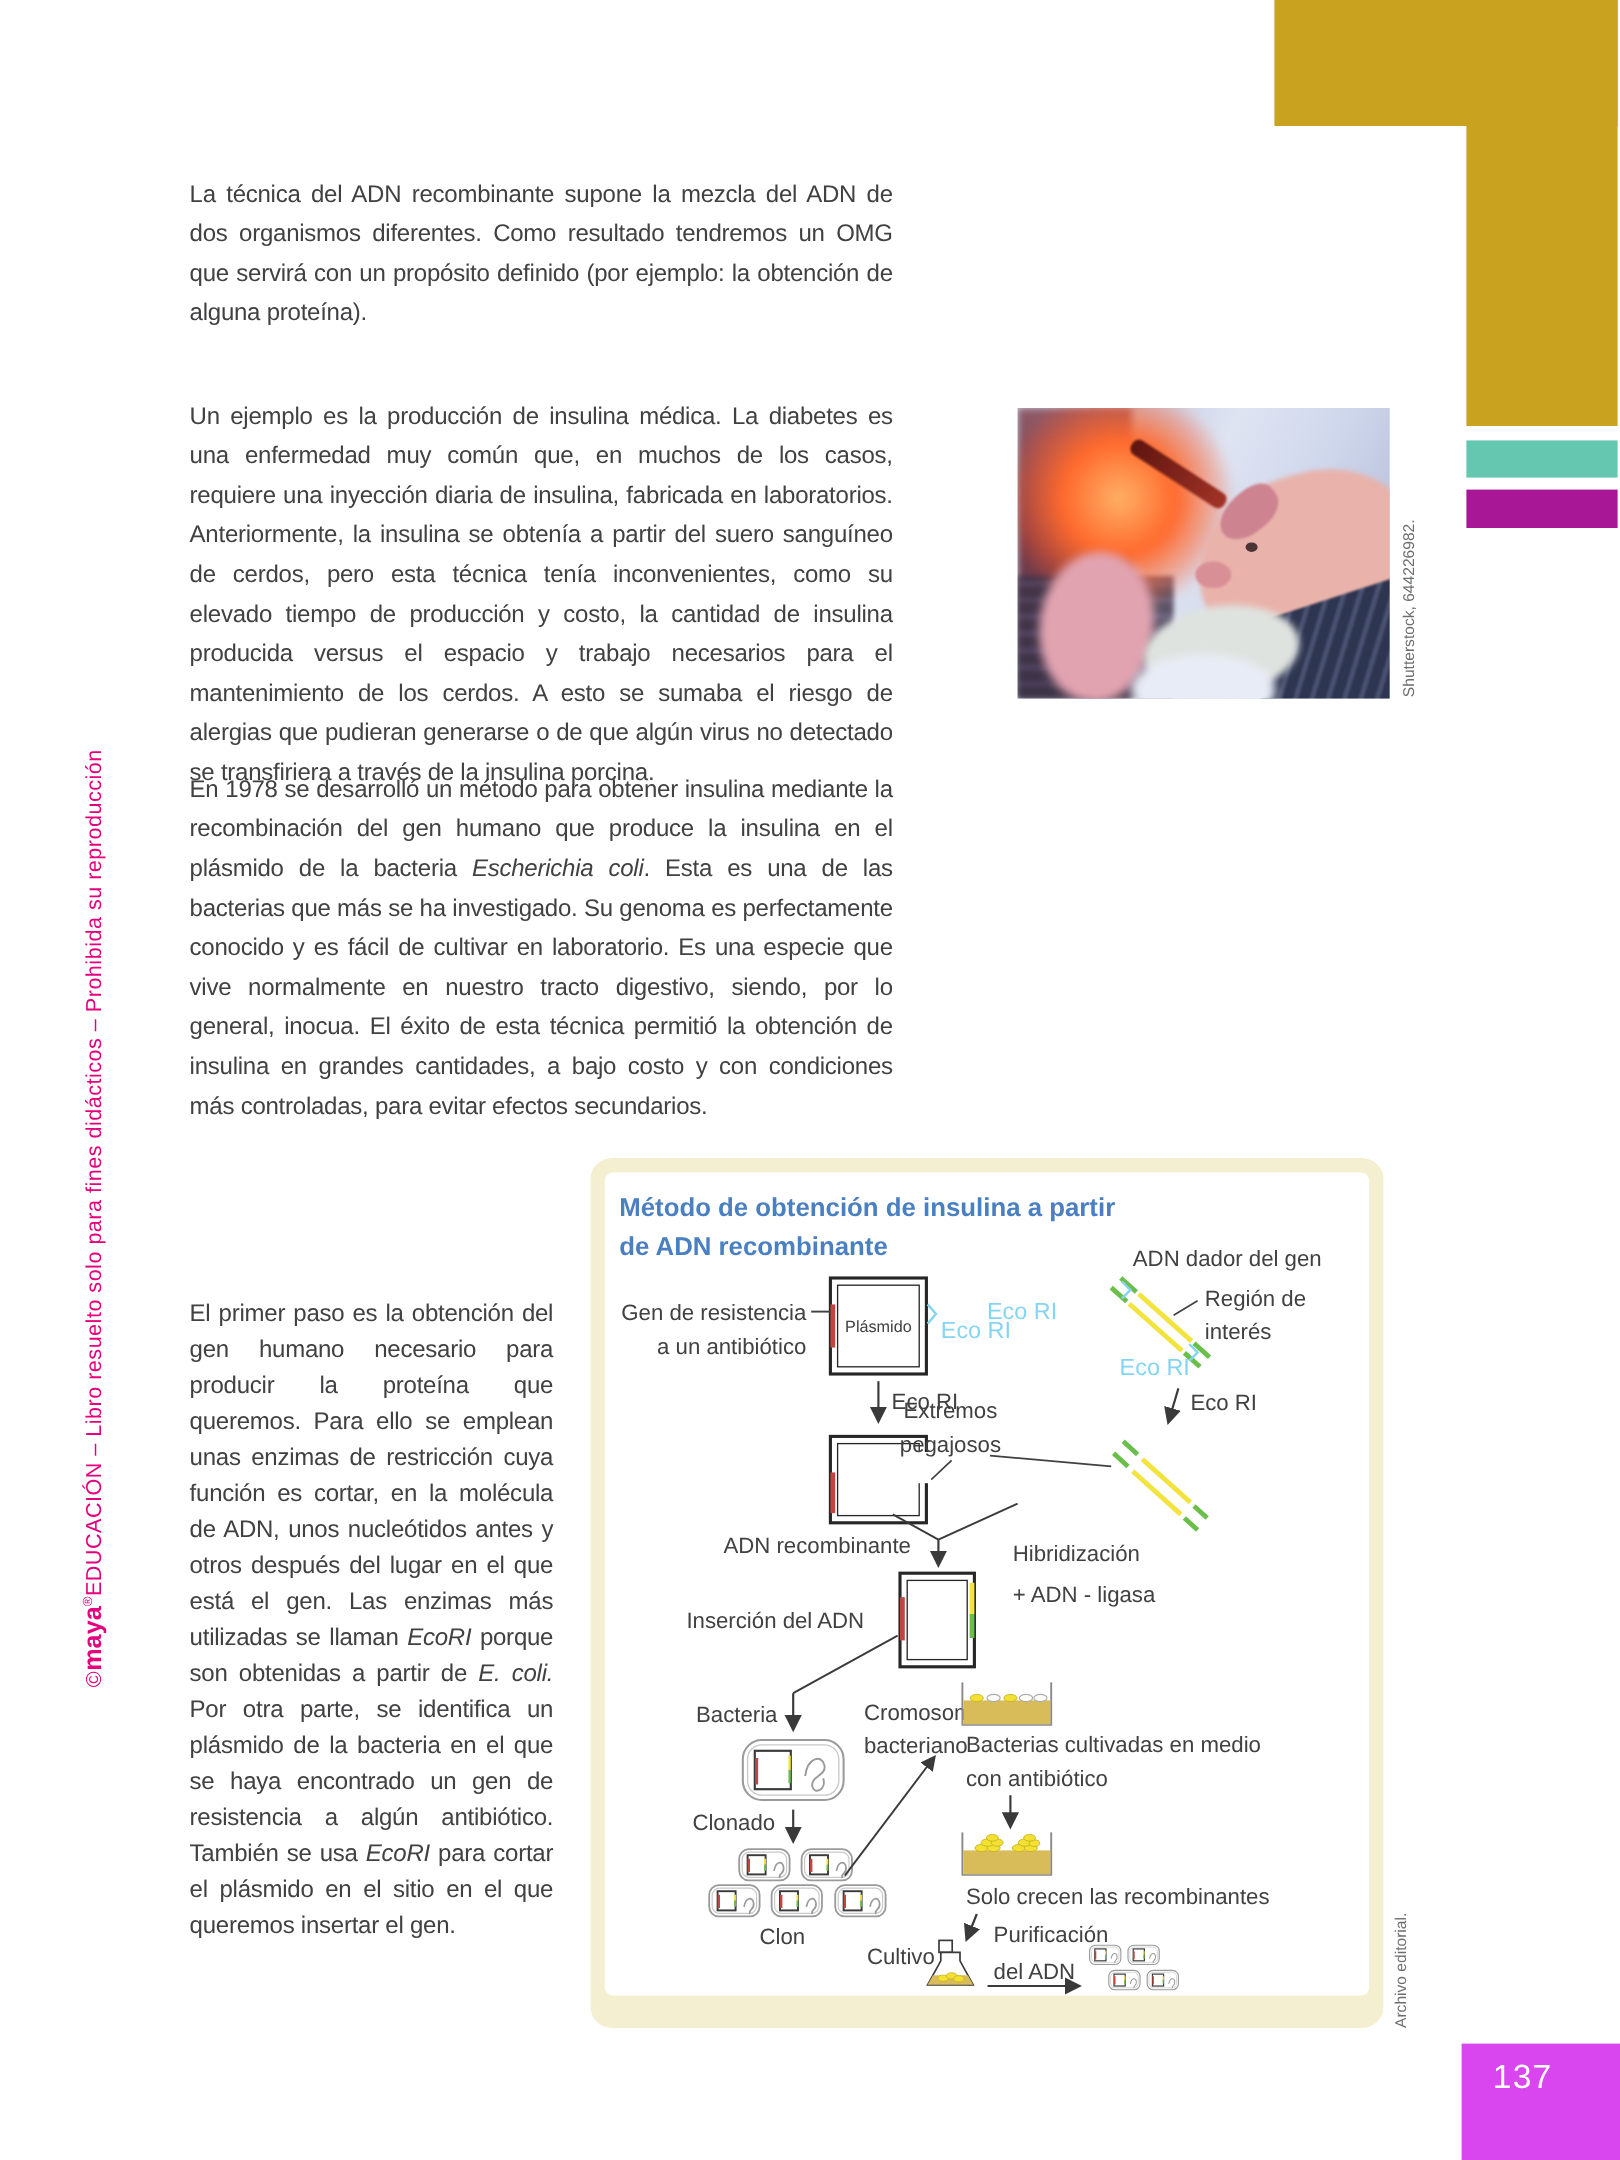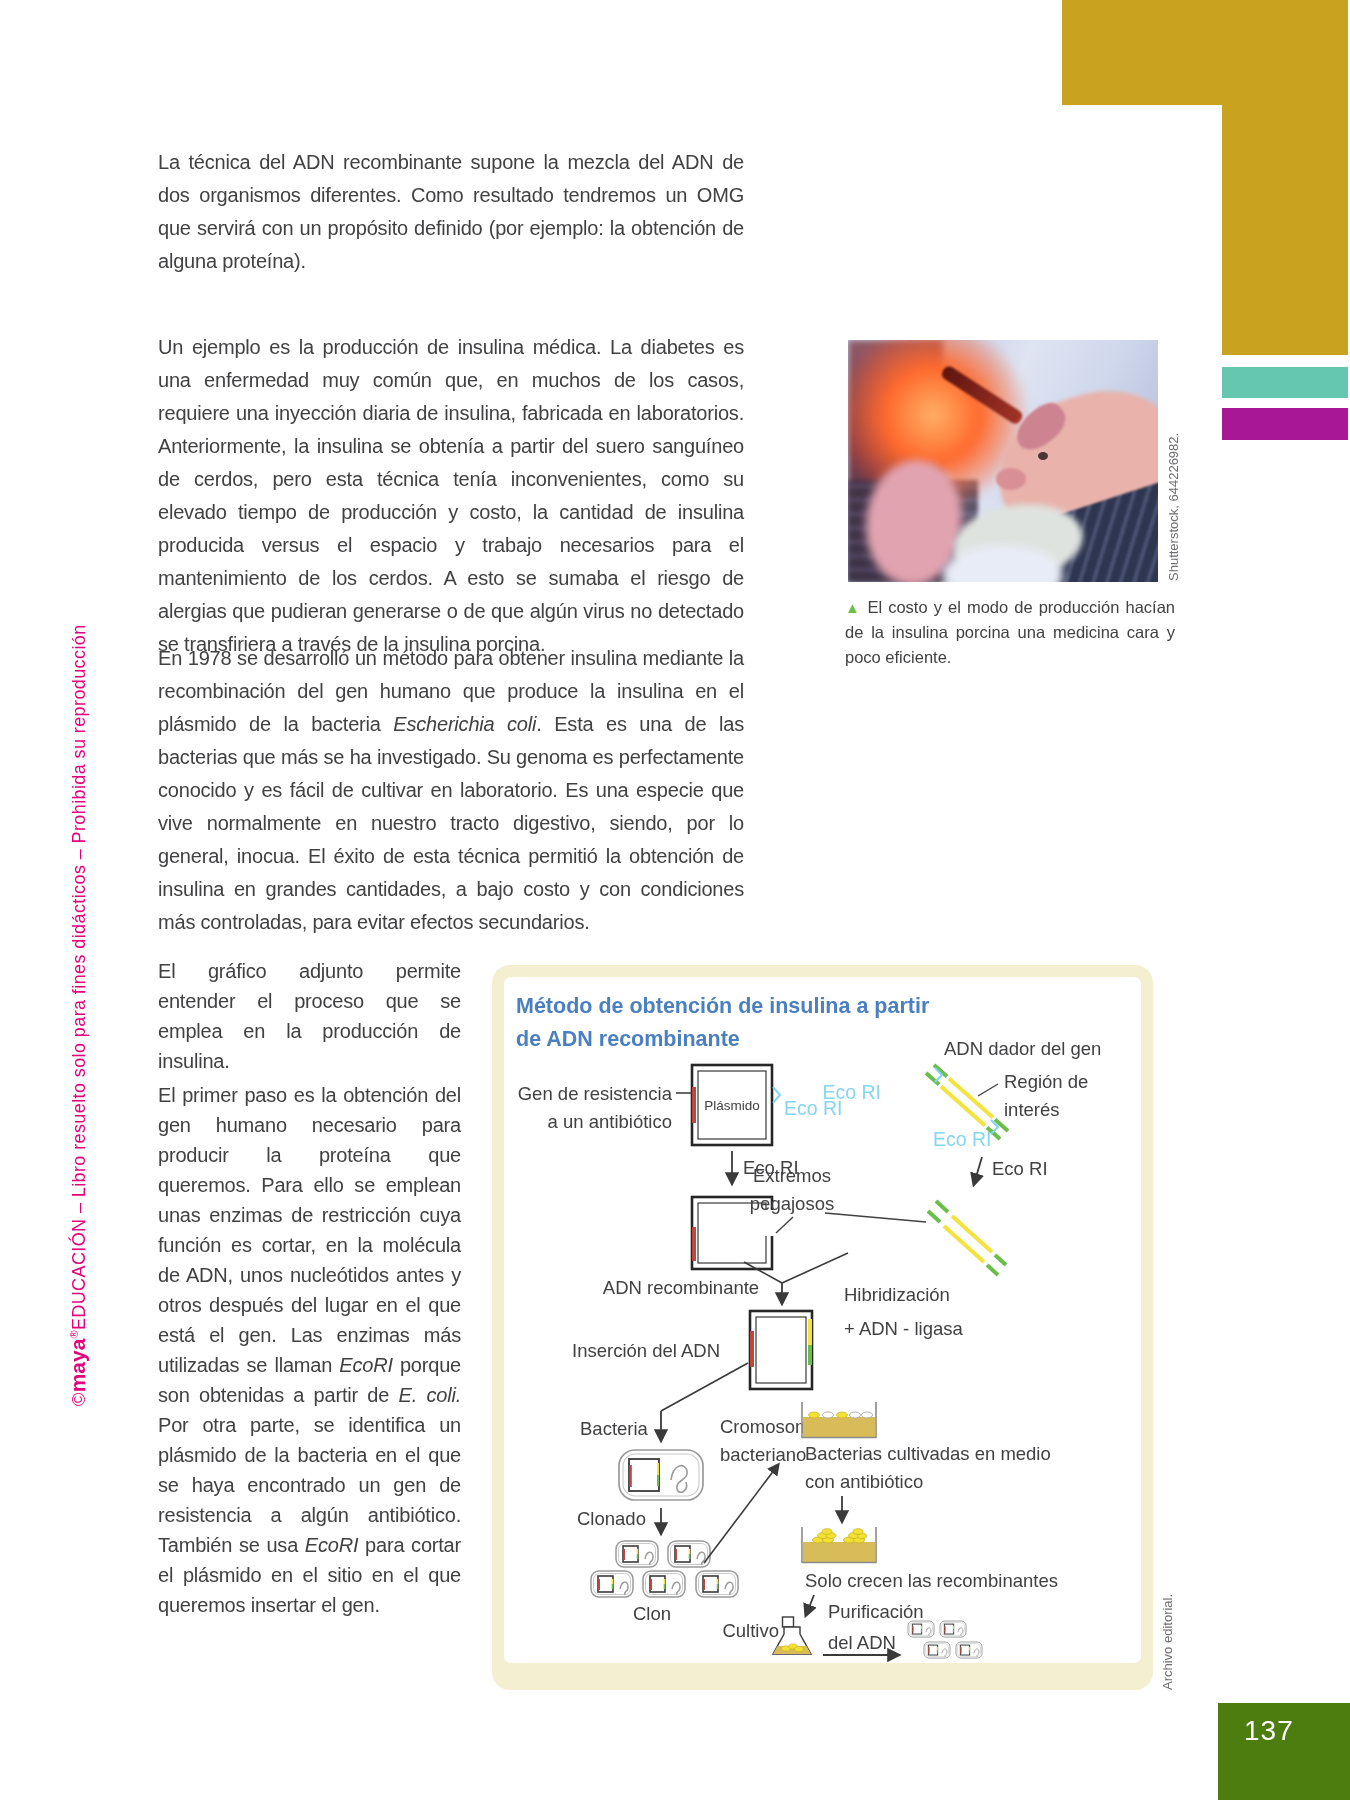--- a/index.html
+++ b/index.html
@@ -4,21 +4,21 @@
 <style>
   html,body{margin:0;padding:0;background:#888;}
   .page{position:relative;width:1350px;height:1800px;background:#ffffff;overflow:hidden;
         font-family:"Liberation Sans", sans-serif;color:#414042;margin:0 auto;}
   .abs{position:absolute;}
   
   .gold-top{left:1062px;top:0;width:286px;height:105px;background:#c9a31f;}
   .gold-bar{left:1222px;top:0;width:126px;height:355px;background:#c9a31f;}
   .teal-bar{left:1222px;top:367px;width:126px;height:31px;background:#66c7b0;}
   .magenta-bar{left:1222px;top:408px;width:126px;height:32px;background:#a81795;}
-  .gold-page{left:1218px;top:1703px;width:132px;height:97px;background:#4d7c0f;}
+  .gold-page{left:1218px;top:1703px;width:132px;height:97px;background:#d946ef;}
   .page-num{position:absolute;left:26px;top:12px;color:#fff;font-size:28px;letter-spacing:1px;}
   
   .heading{left:158px;top:132px;width:600px;font-size:25px;font-weight:bold;color:#4a7fc1;}
   .para{line-height:33px;font-size:20px;text-align:justify;letter-spacing:-0.2px;}
   .col-main{left:158px;width:586px;}
   .col-narrow{left:158px;width:303px;line-height:30px;}
   .it{font-style:italic;}
   
   .rot{transform:rotate(-90deg);transform-origin:0 0;}
   .sidebar-credit{left:66px;top:1406px;width:980px;font-size:18px;color:#e5007e;letter-spacing:0.4px;}
@@ -64,41 +64,39 @@
   <div class="abs magenta-bar"></div>
 
   <div class="abs rot sidebar-credit">
     <span>©</span><b>maya</b><sup>®</sup><span>EDUCACIÓN – Libro resuelto solo para fines didácticos – Prohibida su reproducción</span>
   </div>
 
   <div class="abs para col-main" style="top:146px;">La técnica del ADN recombinante supone la mezcla del ADN de dos organismos diferentes. Como resultado tendremos un OMG que servirá con un propósito definido (por ejemplo: la obtención de alguna proteína).</div>
   <div class="abs para col-main" style="top:331px;">Un ejemplo es la producción de insulina médica. La diabetes es una enfermedad muy común que, en muchos de los casos, requiere una inyección diaria de insulina, fabricada en laboratorios. Anteriormente, la insulina se obtenía a partir del suero sanguíneo de cerdos, pero esta técnica tenía inconvenientes, como su elevado tiempo de producción y costo, la cantidad de insulina producida versus el espacio y trabajo necesarios para el mantenimiento de los cerdos. A esto se sumaba el riesgo de alergias que pudieran generarse o de que algún virus no detectado se transfiriera a través de la insulina porcina.</div>
   <div class="abs para col-main" style="top:642px;"><span>En 1978 se desarrolló un método para obtener insulina mediante la recombinación del gen humano que produce la insulina en el plásmido de la bacteria </span><span class="it">Escherichia coli</span><span>. Esta es una de las bacterias que más se ha investigado. Su genoma es perfectamente conocido y es fácil de cultivar en laboratorio. Es una especie que vive normalmente en nuestro tracto digestivo, siendo, por lo general, inocua. El éxito de esta técnica permitió la obtención de insulina en grandes cantidades, a bajo costo y con condiciones más controladas, para evitar efectos secundarios.</span></div>
 
-  <div class="abs para col-narrow" style="top:956px;">El gráfico adjunto permite entender el proceso que se emplea en la producción de insulina.</div>
   <div class="abs para col-narrow" style="top:1080px;"><span>El primer paso es la obtención del gen humano necesario para producir la proteína que queremos. Para ello se emplean unas enzimas de restricción cuya función es cortar, en la molécula de ADN, unos nucleótidos antes y otros después del lugar en el que está el gen. Las enzimas más utilizadas se llaman </span><span class="it">EcoRI</span><span> porque son obtenidas a partir de </span><span class="it">E. coli.</span><span> Por otra parte, se identifica un plásmido de la bacteria en el que se haya encontrado un gen de resistencia a algún antibiótico. También se usa </span><span class="it">EcoRI</span><span> para cortar el plásmido en el sitio en el que queremos insertar el gen.</span></div>
 
   <div class="abs photo">
     <div class="ph-coat"></div>
     <div class="ph-dark"></div>
     <div class="ph-grid"></div>
     <div class="ph-glow"></div>
     <div class="ph-syringe"></div>
     <div class="ph-hand"></div>
     <div class="ph-pig"></div>
     <div class="ph-ear"></div>
     <div class="ph-eye"></div>
     <div class="ph-snout"></div>
     <div class="ph-sleeve"></div>
     <div class="ph-glove"></div>
     <div class="ph-coatfold"></div>
   </div>
   <div class="abs rot photo-credit">Shutterstock, 644226982.</div>
 
-  <div class="abs caption"><span class="tri">▲</span><span> El costo y el modo de producción hacían de la insulina porcina una medicina cara y poco eficiente.</span></div>
 
   <svg class="abs" style="left:492px;top:965px;" width="661" height="725" viewBox="0 0 661 725">
     <defs>
       <marker id="ah" markerWidth="9" markerHeight="9" refX="6" refY="4" orient="auto">
         <path d="M0,0 L8,4 L0,8 Z" fill="#3a3a3a"></path>
       </marker>
       <g id="minicell">
         <rect x="0" y="0" width="42" height="26" rx="8" fill="#fff" stroke="#9a9a9a" stroke-width="1.5"></rect>
         <rect x="2.5" y="2.5" width="37" height="21" rx="6" fill="none" stroke="#c9c9c9" stroke-width="1"></rect>
         <rect x="7" y="5" width="15" height="16" fill="#fff" stroke="#3a3a3a" stroke-width="1.6"></rect>

